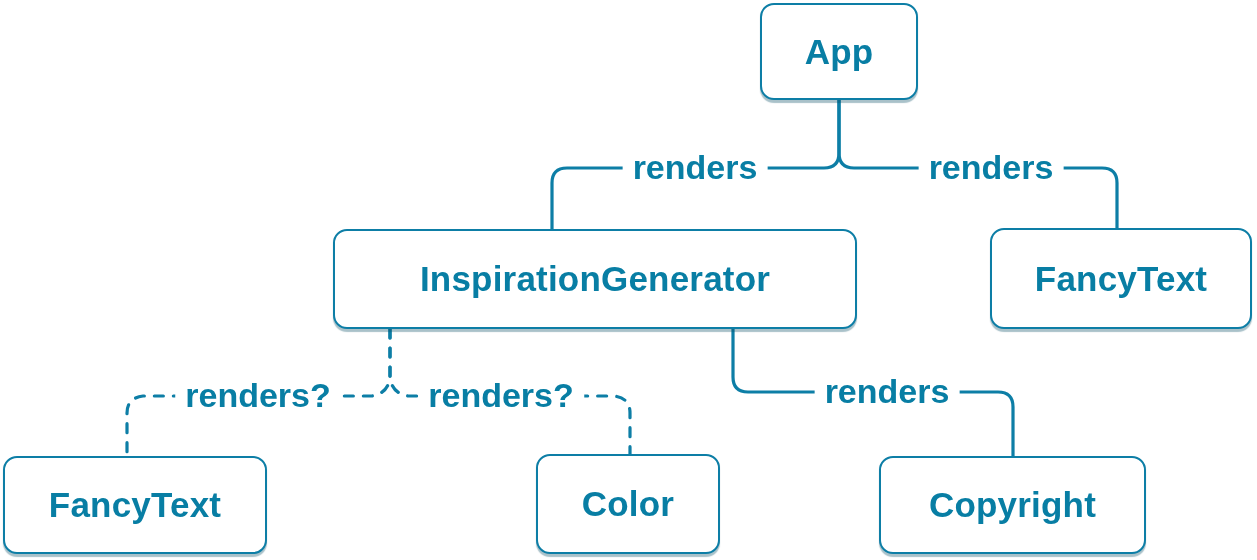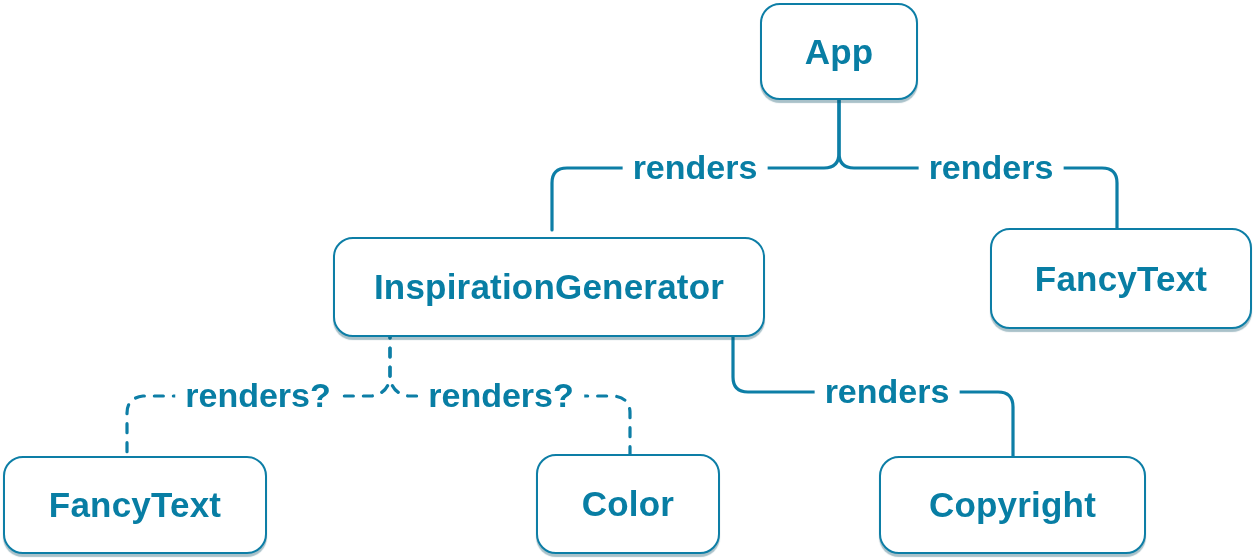--- a/index.html
+++ b/index.html
@@ -29,21 +29,21 @@
     stroke-linecap: round;
   }
   .edges-svg path.dashed {
     stroke-dasharray: 9 10;
   }
   .node {
     position: absolute;
     z-index: 3;
     background: var(--node-bg);
     border: 2.5px solid var(--accent);
-    border-radius: 20px;
+    border-radius: 14px;
     box-shadow: 0 2.5px 1px rgba(9, 76, 101, 0.35);
     display: flex;
     align-items: center;
     justify-content: center;
     color: var(--node-text);
     font-size: 35px;
     font-weight: 600;
     letter-spacing: 0.2px;
     white-space: nowrap;
   }
@@ -76,21 +76,21 @@
   <span class="edge-label" style="left:695px; top:168px;">renders</span>
   <span class="edge-label" style="left:991px; top:168px;">renders</span>
   <span class="edge-label" style="left:258px; top:396px;">renders?</span>
   <span class="edge-label" style="left:501px; top:396px;">renders?</span>
   <span class="edge-label" style="left:887px; top:392px;">renders</span>
 
   <div class="node" style="left:760px; top:3px; width:158px; height:97px;">
     <span>App</span>
   </div>
 
-  <div class="node" style="left:333px; top:237px; width:432px; height:100px;">
+  <div class="node" style="left:333px; top:229px; width:524px; height:100px;">
     <span>InspirationGenerator</span>
   </div>
 
   <div class="node" style="left:990px; top:228px; width:262px; height:101px;">
     <span>FancyText</span>
   </div>
 
   <div class="node" style="left:3px; top:456px; width:264px; height:98px;">
     <span>FancyText</span>
   </div>

